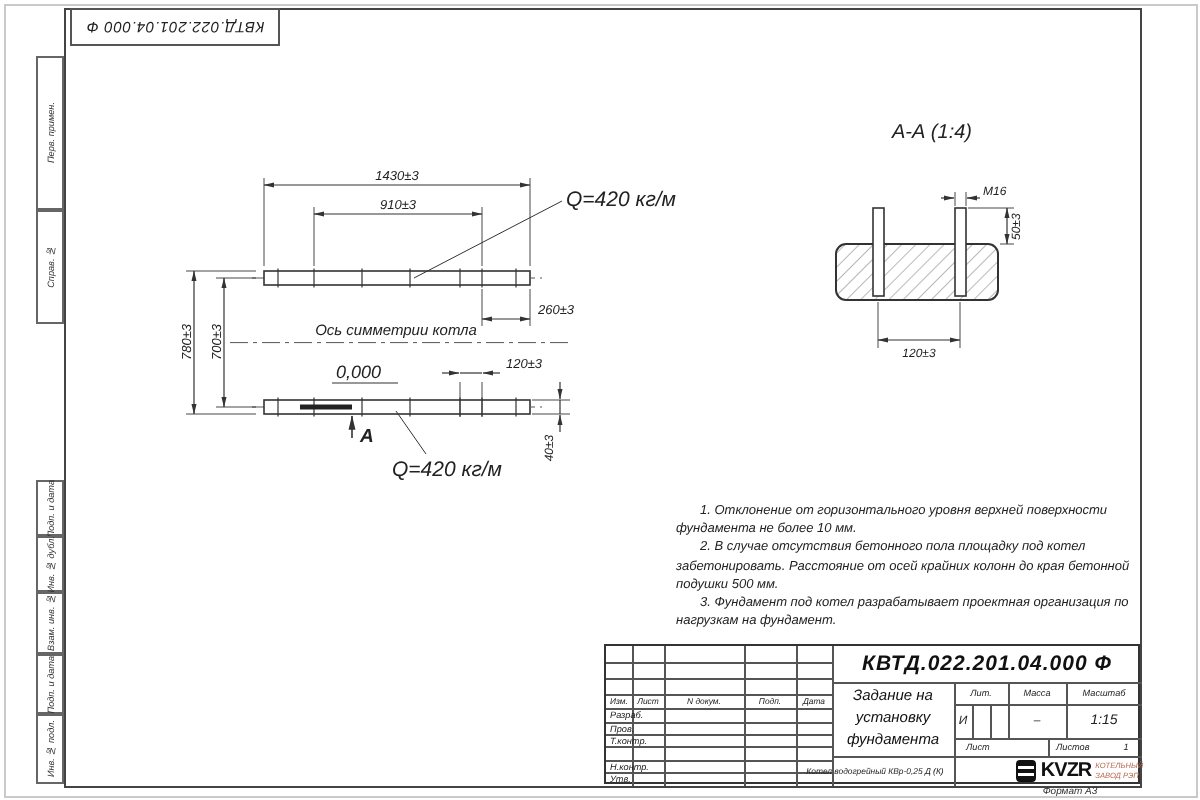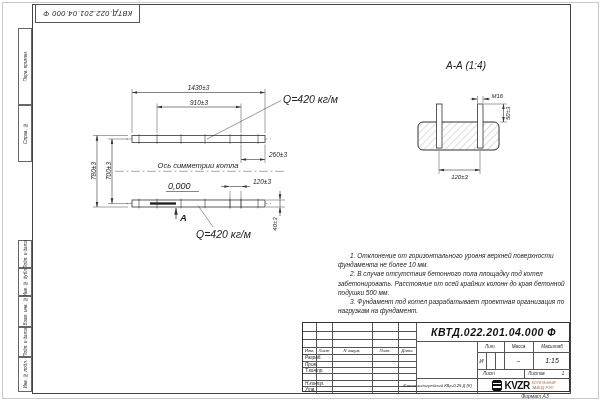--- a/index.html
+++ b/index.html
@@ -35,21 +35,21 @@
   .cell.left{justify-content:flex-start;padding-left:2px;}
   .docnum{position:absolute;left:113px;top:0;width:155px;height:18px;display:flex;
     align-items:center;justify-content:center;font-size:10.5px;letter-spacing:.5px;
     font-style:italic;font-weight:bold;color:#111;}
   .tb-title{position:absolute;left:113px;top:18px;width:61px;height:37px;display:flex;
     flex-direction:column;align-items:center;justify-content:center;font-size:7.5px;
     font-style:italic;line-height:1.45;color:#111;}
   .product{position:absolute;left:95px;top:56px;width:79px;height:13px;display:flex;
     align-items:center;justify-content:center;font-size:4.2px;font-style:italic;white-space:nowrap;}
   .logocell{position:absolute;left:174px;top:55px;width:94px;height:15px;display:flex;
-    align-items:center;justify-content:center;gap:2px;}
+    align-items:center;justify-content:center;gap:2px;padding-left:16px;}
   .emblem{width:10px;height:11px;border:1px solid #111;border-radius:2px;box-sizing:border-box;
     background:repeating-linear-gradient(#111 0 2px,#fff 2px 3.4px);}
   .kvzr{font-weight:bold;font-size:10px;letter-spacing:-.5px;color:#111;font-family:"Liberation Sans",sans-serif;}
   .logo-sub{display:flex;flex-direction:column;line-height:1.2;}
   .logo-sub span{font-size:3.8px;color:#b5674d;font-style:italic;}
   .format{position:absolute;left:500px;top:392.5px;width:70px;text-align:center;
     font-size:5px;font-style:italic;color:#333;}
   
   text{font-family:"Liberation Sans",sans-serif;font-style:italic;fill:#222;}
 </style>
@@ -231,20 +231,25 @@
     <div class="th" style="top:50px;left:0;width:113px"></div>
     <div class="th" style="top:57px;left:0;width:113px"></div>
     <div class="th" style="top:63px;left:0;width:113px"></div>
     <div class="th" style="top:18px;left:113px;width:155px"></div>
     <div class="th" style="top:29px;left:174px;width:94px"></div>
     <div class="th" style="top:46px;left:174px;width:94px"></div>
     <div class="th" style="top:55px;left:113px;width:155px"></div>
 
     <div class="docnum">КВТД.022.201.04.000 Ф</div>
 
+    <div class="tb-title">
+      <div>Задание на</div>
+      <div>установку</div>
+      <div>фундамента</div>
+    </div>
 
     <div class="cell" style="left:0;top:24px;width:13px;height:7px;font-size:4.2px">Изм.</div>
     <div class="cell" style="left:13px;top:24px;width:16px;height:7px;font-size:4.2px">Лист</div>
     <div class="cell" style="left:29px;top:24px;width:40px;height:7px;font-size:4.2px">N докум.</div>
     <div class="cell" style="left:69px;top:24px;width:26px;height:7px;font-size:4.2px">Подп.</div>
     <div class="cell" style="left:95px;top:24px;width:18px;height:7px;font-size:4.2px">Дата</div>
 
     <div class="cell left" style="left:0;top:31px;width:29px;height:7px">Разраб.</div>
     <div class="cell left" style="left:0;top:38px;width:29px;height:6px">Пров.</div>
     <div class="cell left" style="left:0;top:44px;width:29px;height:6px">Т.контр.</div>

